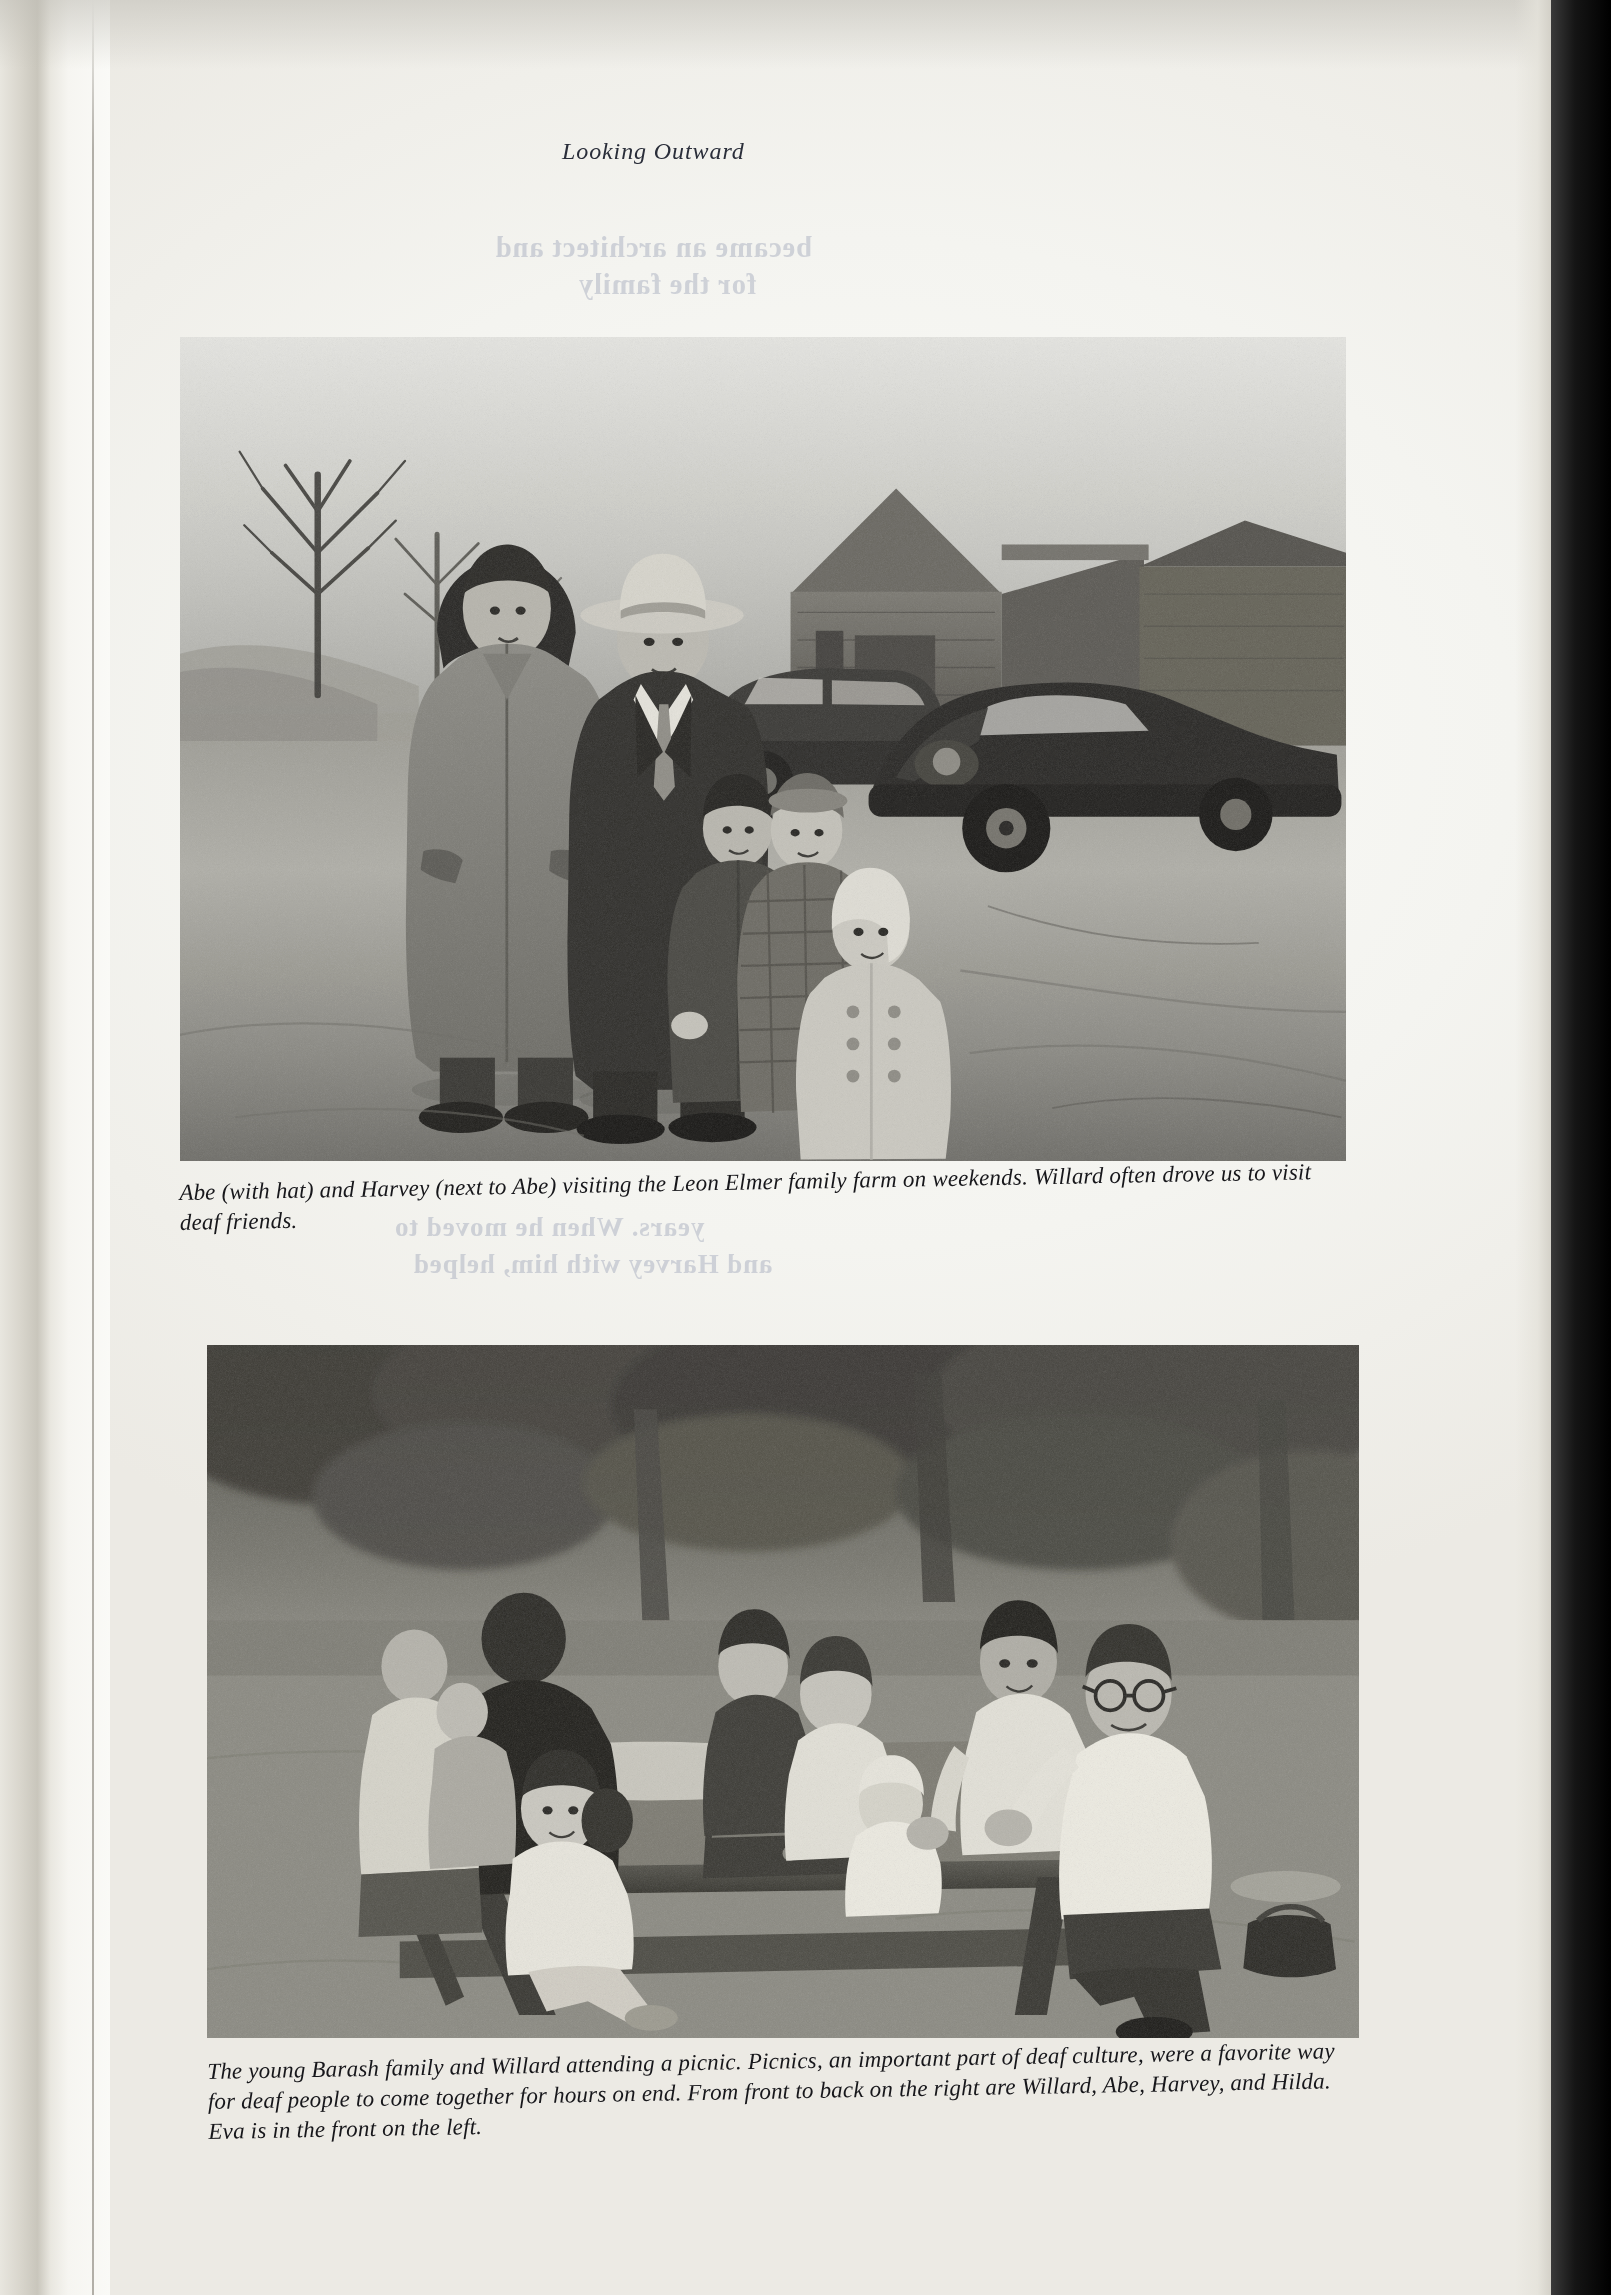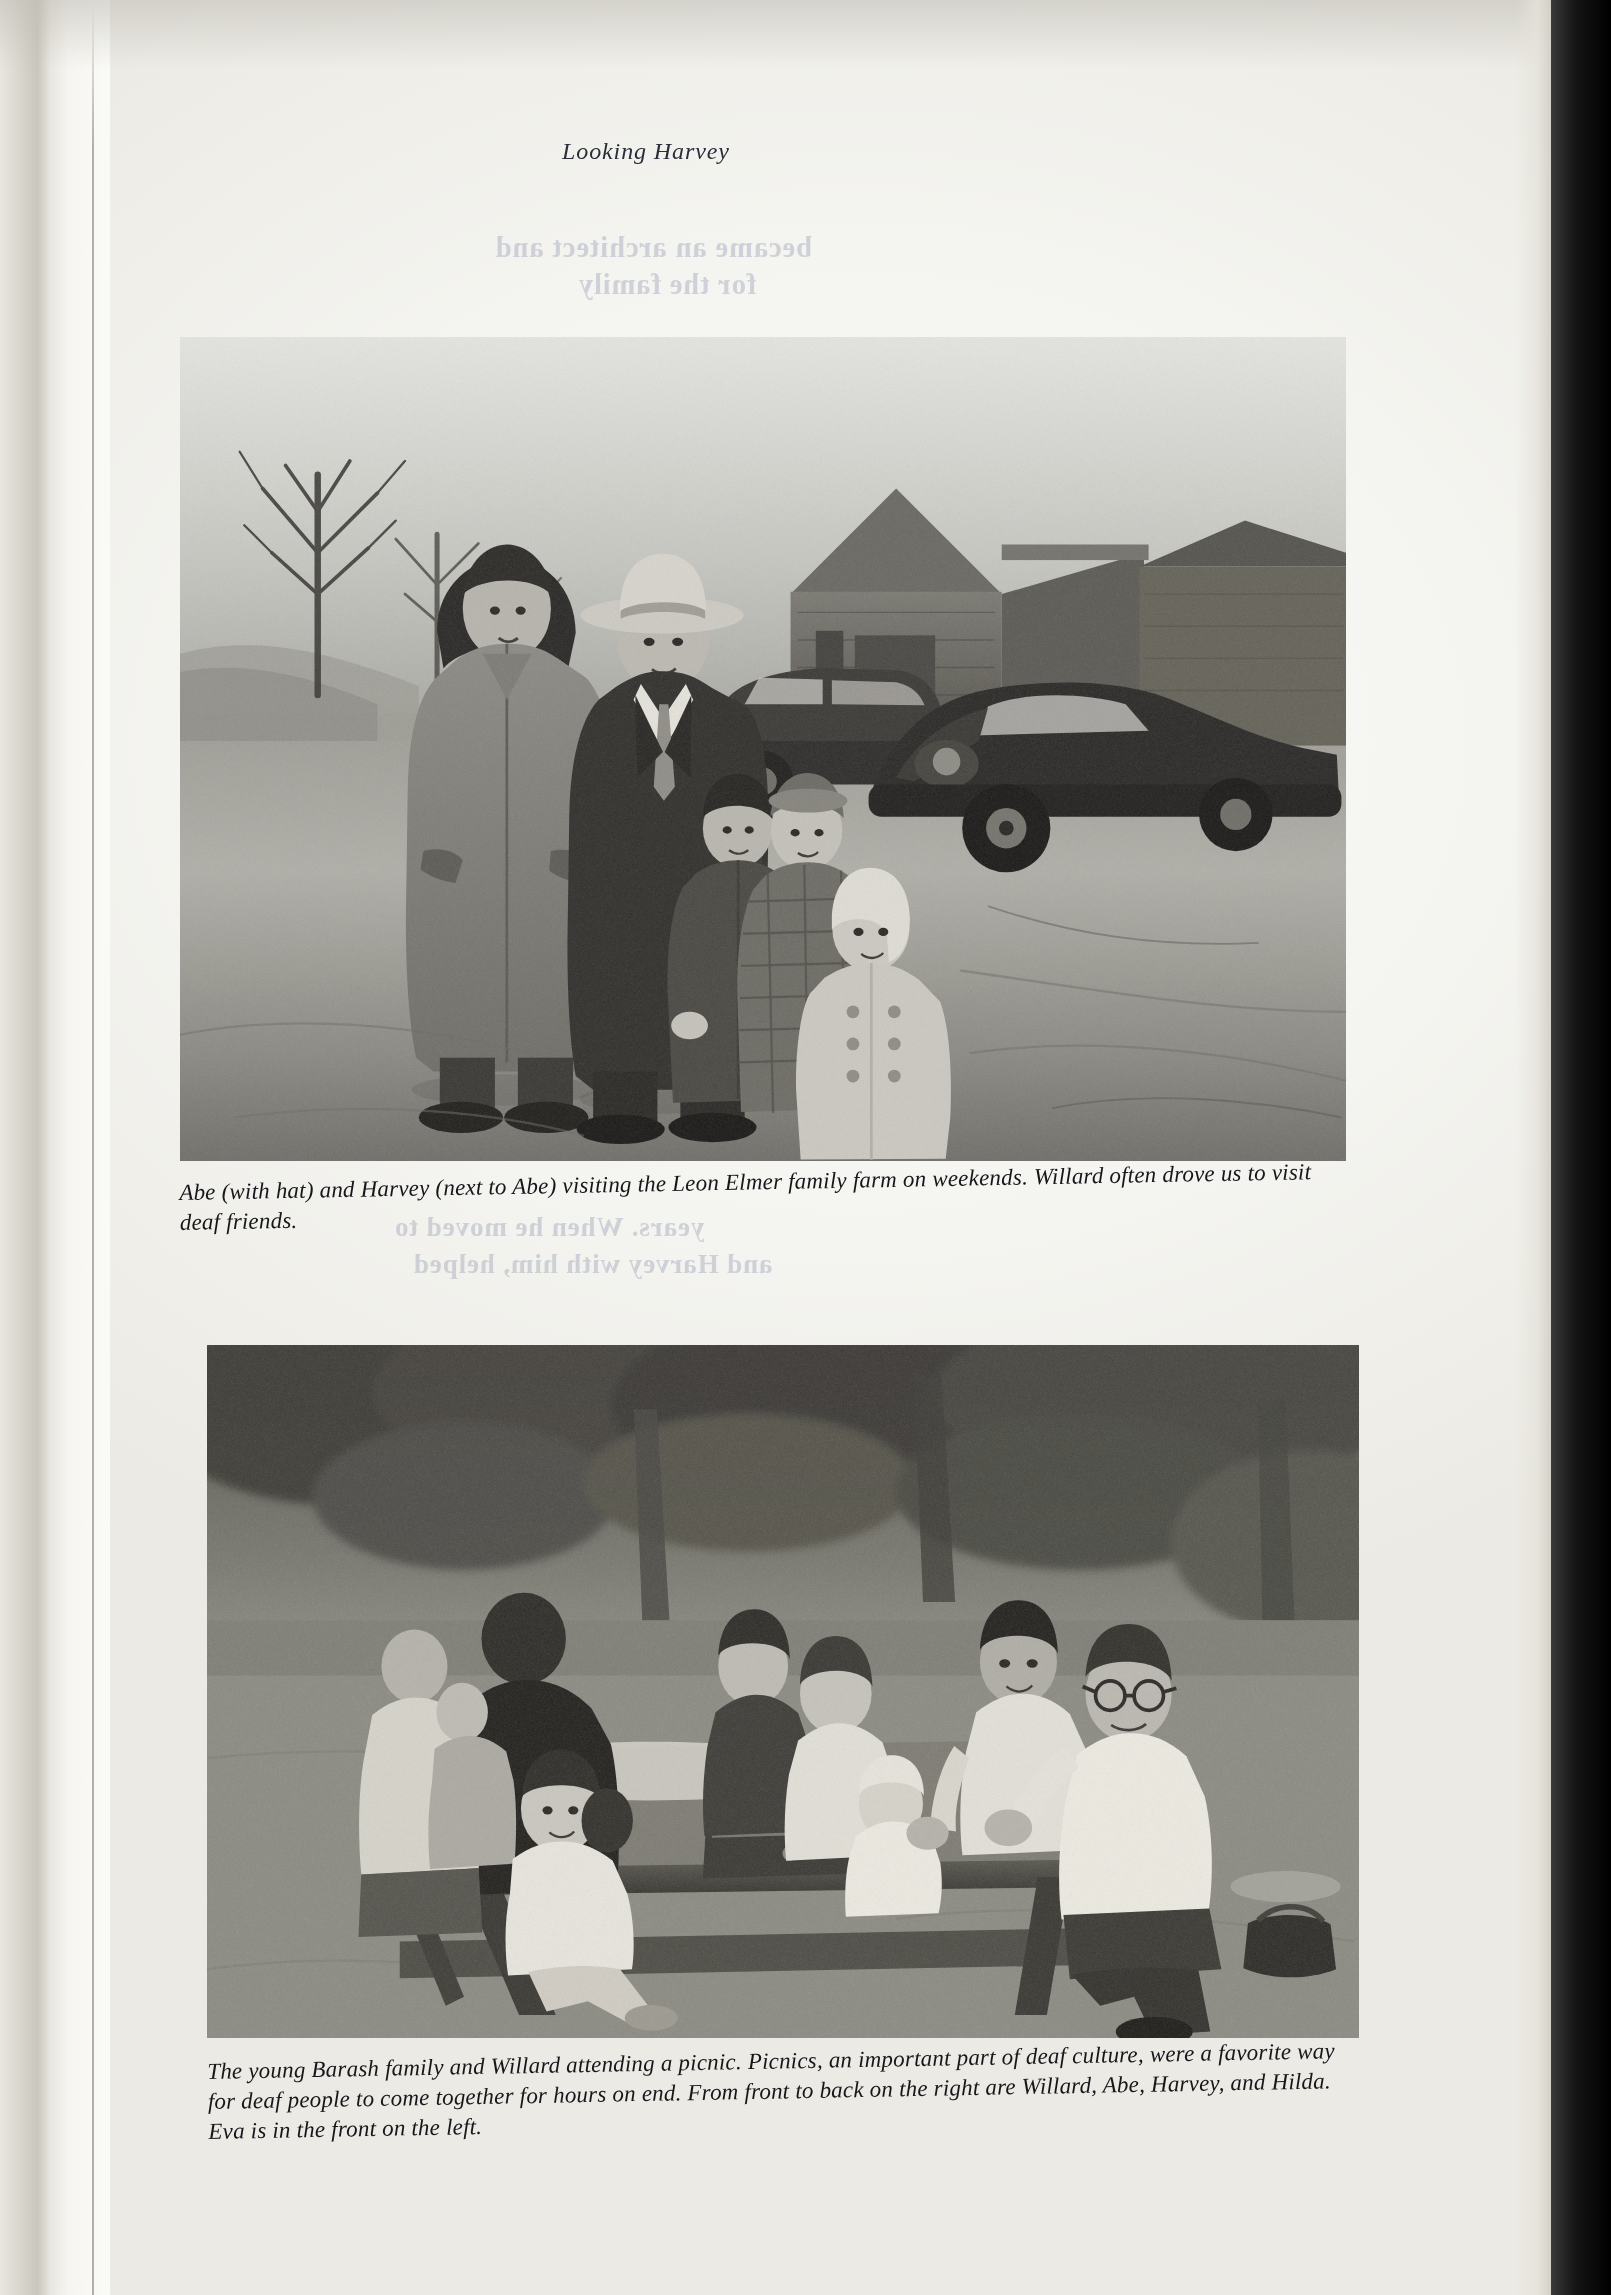--- a/index.html
+++ b/index.html
@@ -168,21 +168,21 @@
     <div class="ghost" style="left:321px; top:232px; font-size:28.5px;">became an architect and</div>
     <div class="ghost" style="left:404px; top:269px; font-size:28.5px;">for the family</div>
     <div class="ghost" style="left:220px; top:1212px; font-size:27px;">years. When he moved to</div>
     <div class="ghost" style="left:239px; top:1249px; font-size:27px;">and Harvey with him, helped</div>
     <div class="ghost" style="left:790px; top:1451px; font-size:26px;">we took our family</div>
     <div class="ghost" style="left:900px; top:1487px; font-size:26px;">our time</div>
     <div class="ghost" style="left:808px; top:1533px; font-size:26px;">anywhere in America</div>
     <div class="ghost" style="left:872px; top:1575px; font-size:26px;">and travel</div>
 
     <div class="running-head">
-      <span>Looking Harvey</span>
+      <span>Looking Outward</span>
     </div>
 
     <div class="figure" id="fig1">
       <div class="photo">
         <div class="ph1-sky"></div>
         <div class="ph1-ground"></div>
 
         <svg viewBox="0 0 2540 1795" width="1166" height="824" preserveAspectRatio="none" style="position:absolute;inset:0">
           <defs>
             <linearGradient id="g-sky" x1="0" y1="0" x2="0" y2="1">

